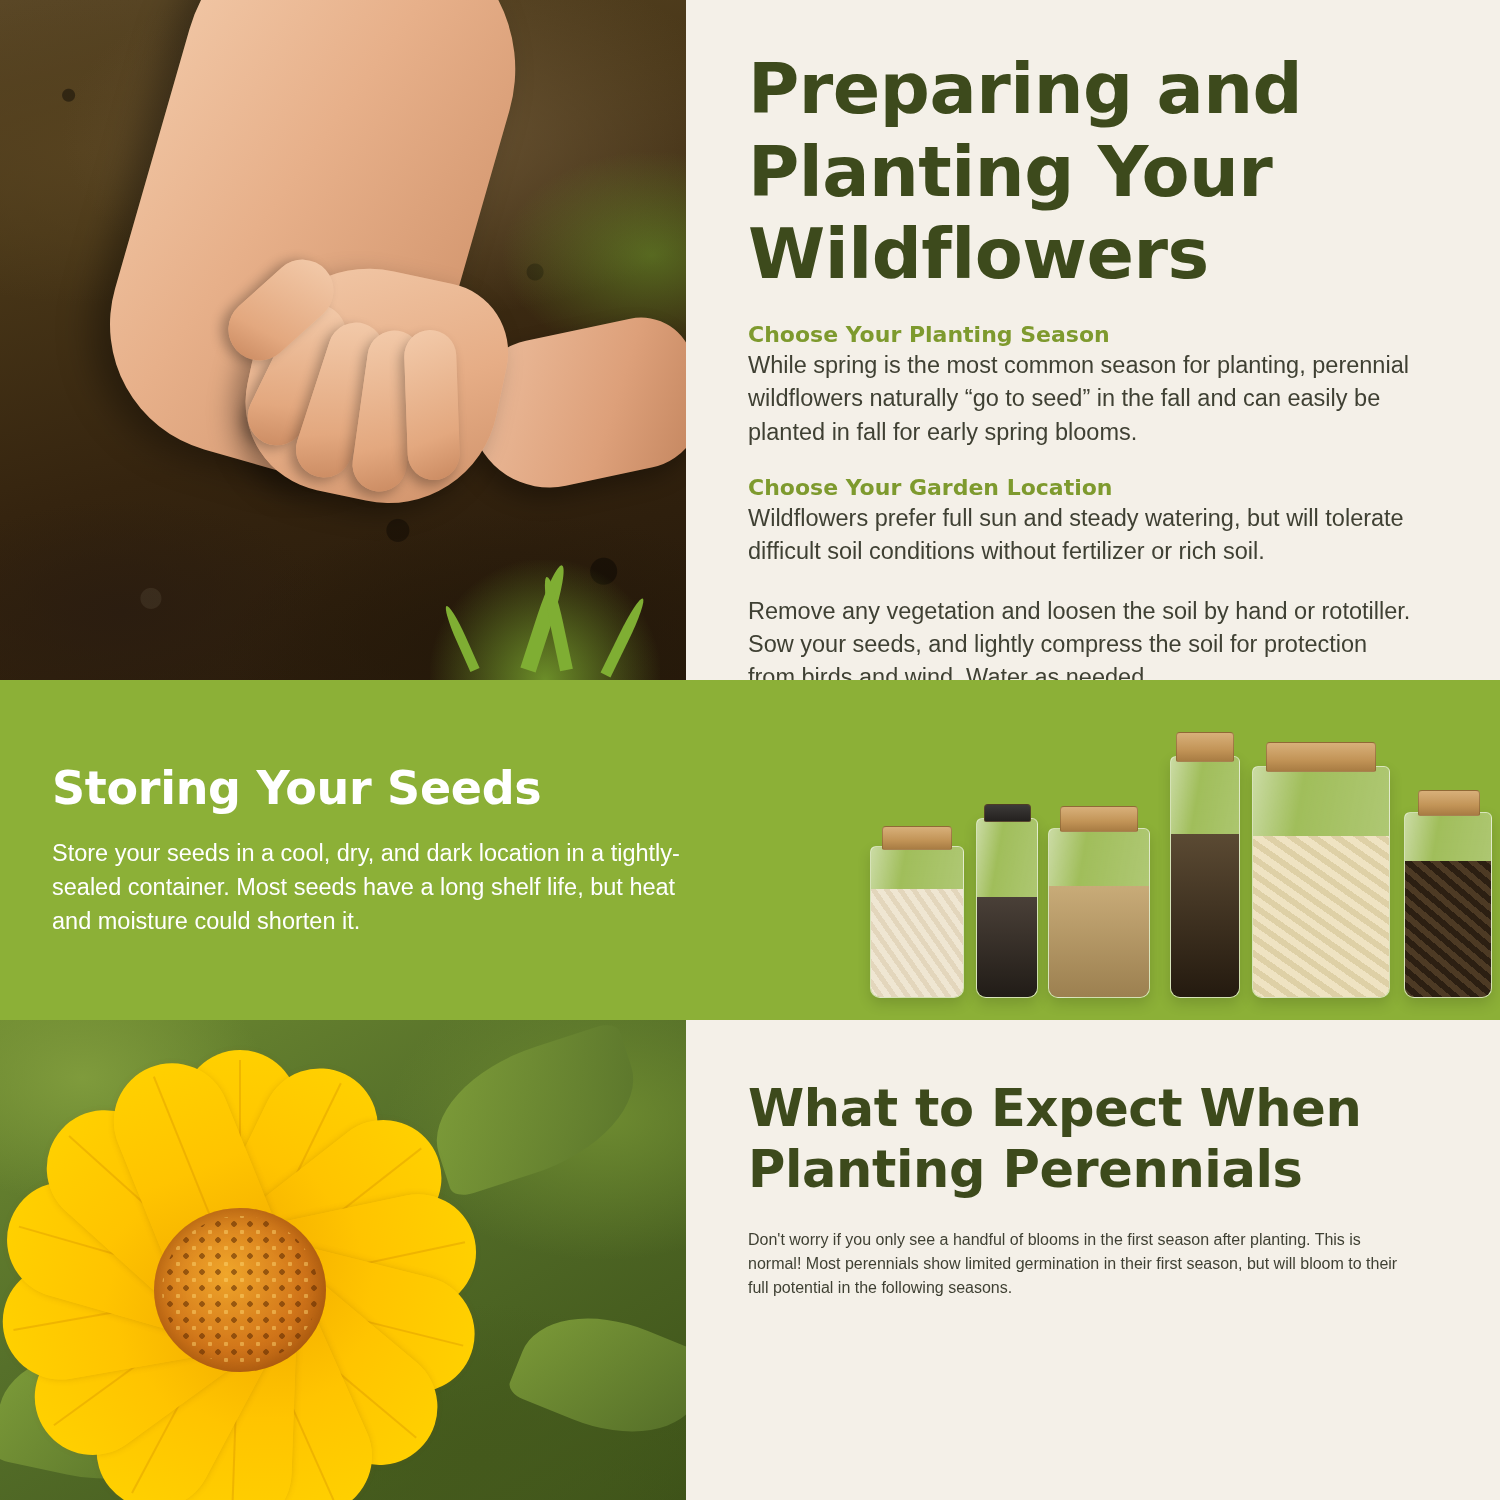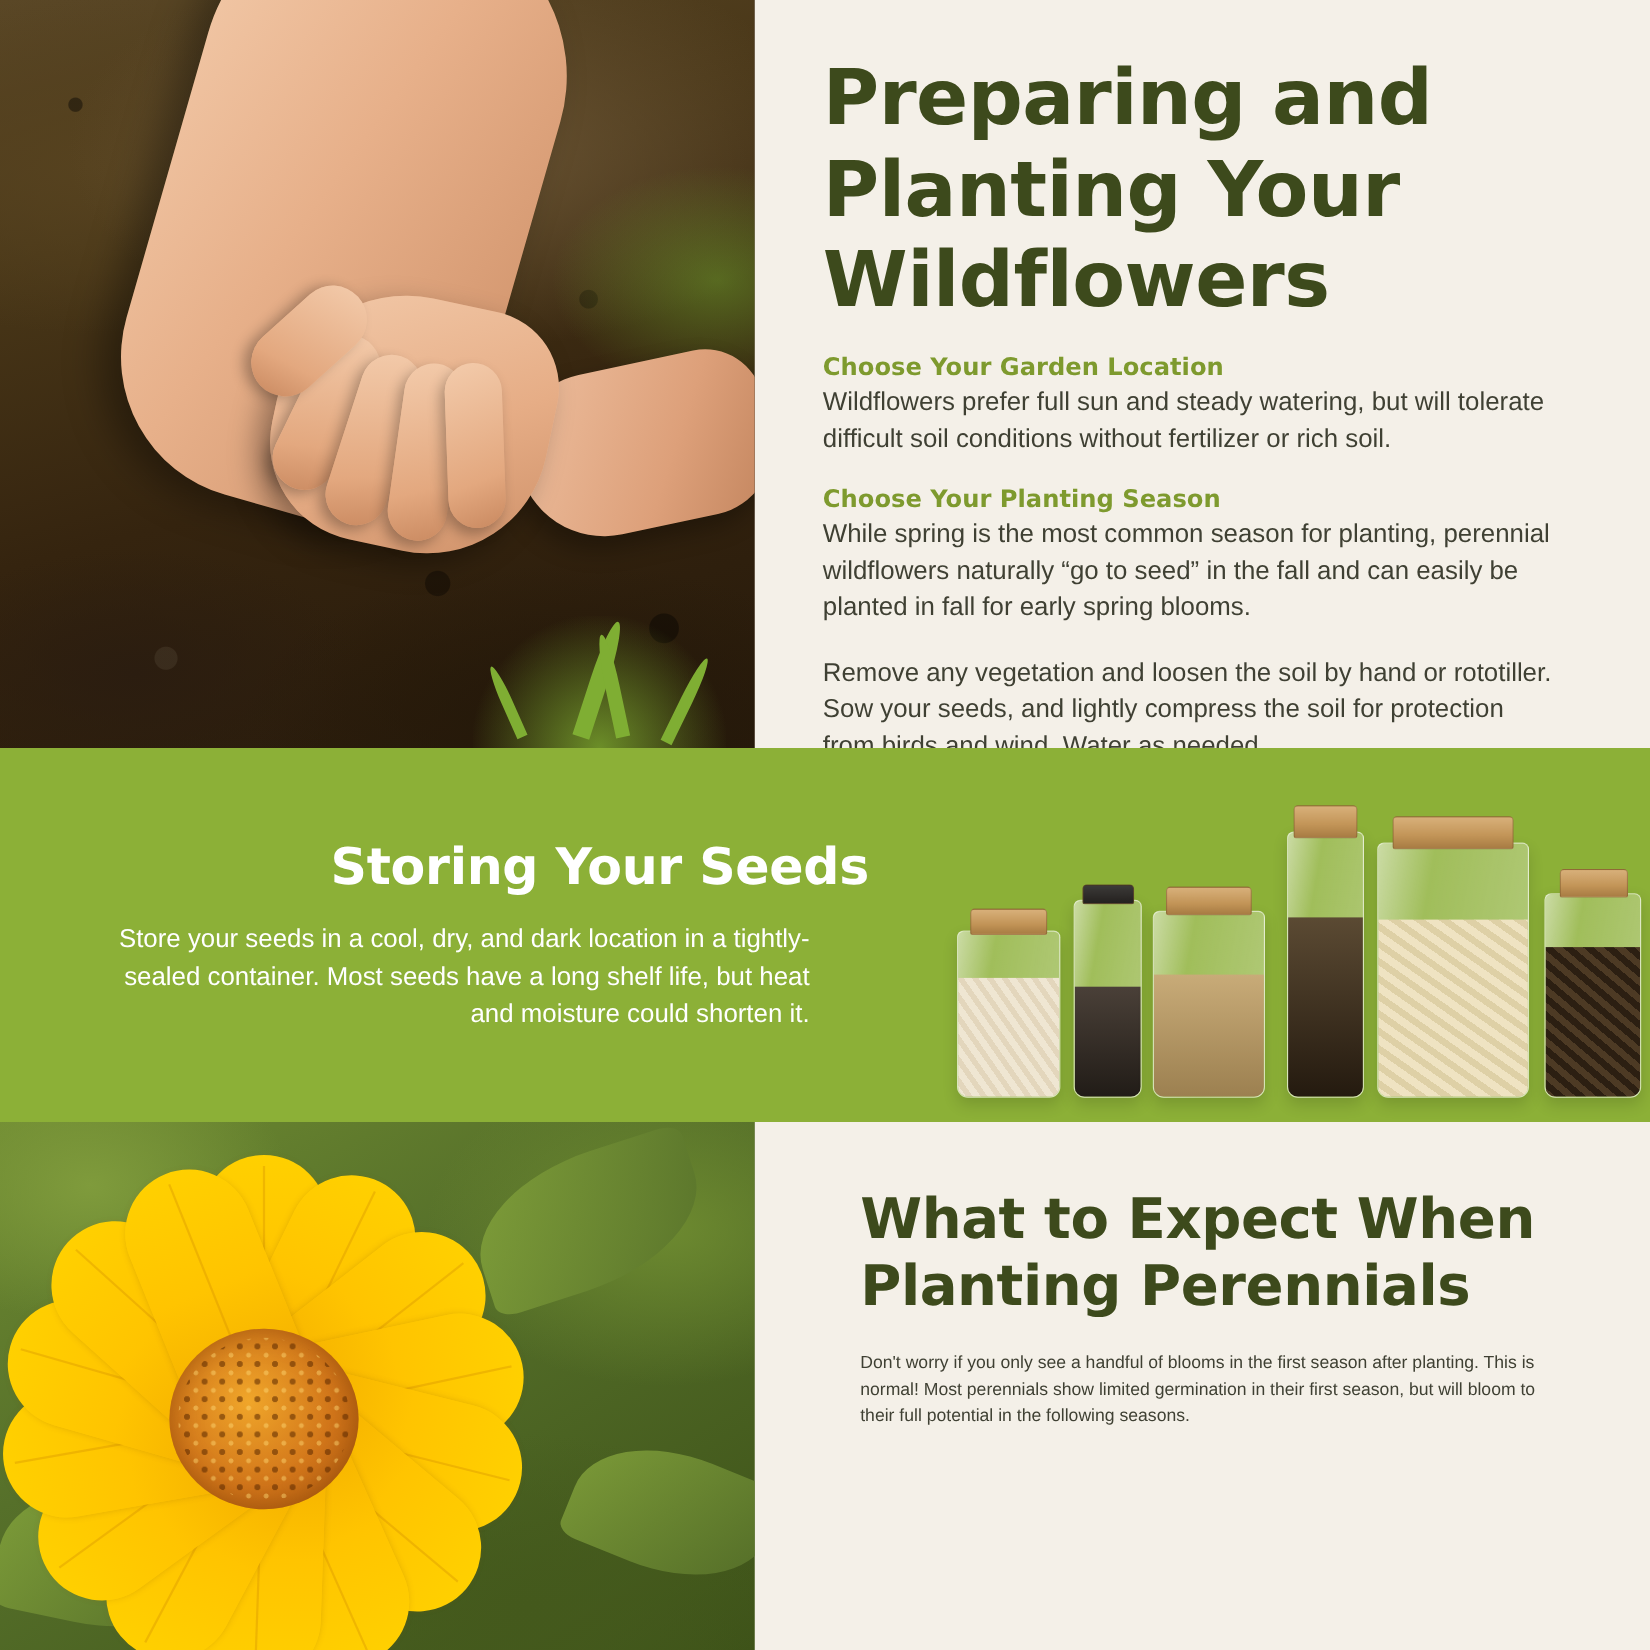--- a/index.html
+++ b/index.html
@@ -151,22 +151,21 @@
     top: 680px; left: 0;
     width: 1500px;
     height: 340px;
     background: #8cb037;
     display: flex;
     align-items: center;
   }
   .band-text {
     width: 790px;
     box-sizing: border-box;
-    padding-left: 96px;
-    text-align: right;
+    padding-left: 52px;
   }
   h2.band-title {
     font-family: "DejaVu Sans", sans-serif;
     font-weight: 700;
     font-size: 46px;
     color: #ffffff;
     margin: 0 0 22px 0;
     letter-spacing: -0.3px;
   }
   .band-body {
@@ -274,21 +273,21 @@
       radial-gradient(circle, rgba(255,220,120,.45) 0 2px, rgba(0,0,0,0) 2.5px);
     background-size: 16px 16px, 16px 16px;
     background-position: 0 0, 8px 8px;
   }
 
   .text-three {
     width: 814px;
     height: 480px;
     background: #f4f0e8;
     box-sizing: border-box;
-    padding: 58px 92px 0 96px;
+    padding: 58px 92px 0 62px;
   }
   h2.title3 {
     font-family: "DejaVu Sans", sans-serif;
     font-weight: 700;
     font-size: 51px;
     line-height: 1.2;
     color: #3d4a1c;
     margin: 0 0 28px 0;
     letter-spacing: -0.4px;
   }
@@ -325,27 +324,27 @@
       <div class="finger" style="left:312px; top:320px; width:56px; height:160px; transform:rotate(18deg);"></div>
       <div class="finger" style="left:360px; top:330px; width:54px; height:162px; transform:rotate(8deg);"></div>
       <div class="finger" style="left:406px; top:330px; width:52px; height:150px; transform:rotate(-2deg);"></div>
       <div class="finger" style="left:250px; top:250px; width:62px; height:120px; transform:rotate(48deg); border-radius:40px;"></div>
     </div>
 
     <div class="text-one">
       <h1 class="title">Preparing and Planting Your Wildflowers</h1>
 
       <div>
+        <p class="sub">Choose Your Planting Season</p>
+        <p class="body">While spring is the most common season for planting, perennial wildflowers naturally “go to seed” in the fall and can easily be planted in fall for early spring blooms.</p>
+      </div>
+
+      <div>
         <p class="sub">Choose Your Garden Location</p>
         <p class="body">Wildflowers prefer full sun and steady watering, but will tolerate difficult soil conditions without fertilizer or rich soil.</p>
-      </div>
-
-      <div>
-        <p class="sub">Choose Your Planting Season</p>
-        <p class="body">While spring is the most common season for planting, perennial wildflowers naturally “go to seed” in the fall and can easily be planted in fall for early spring blooms.</p>
       </div>
 
       <div>
         <p class="body last">Remove any vegetation and loosen the soil by hand or rototiller. Sow your seeds, and lightly compress the soil for protection from birds and wind. Water as needed.</p>
       </div>
     </div>
   </div>
 
   <div class="section-two">
     <div class="band-text">

